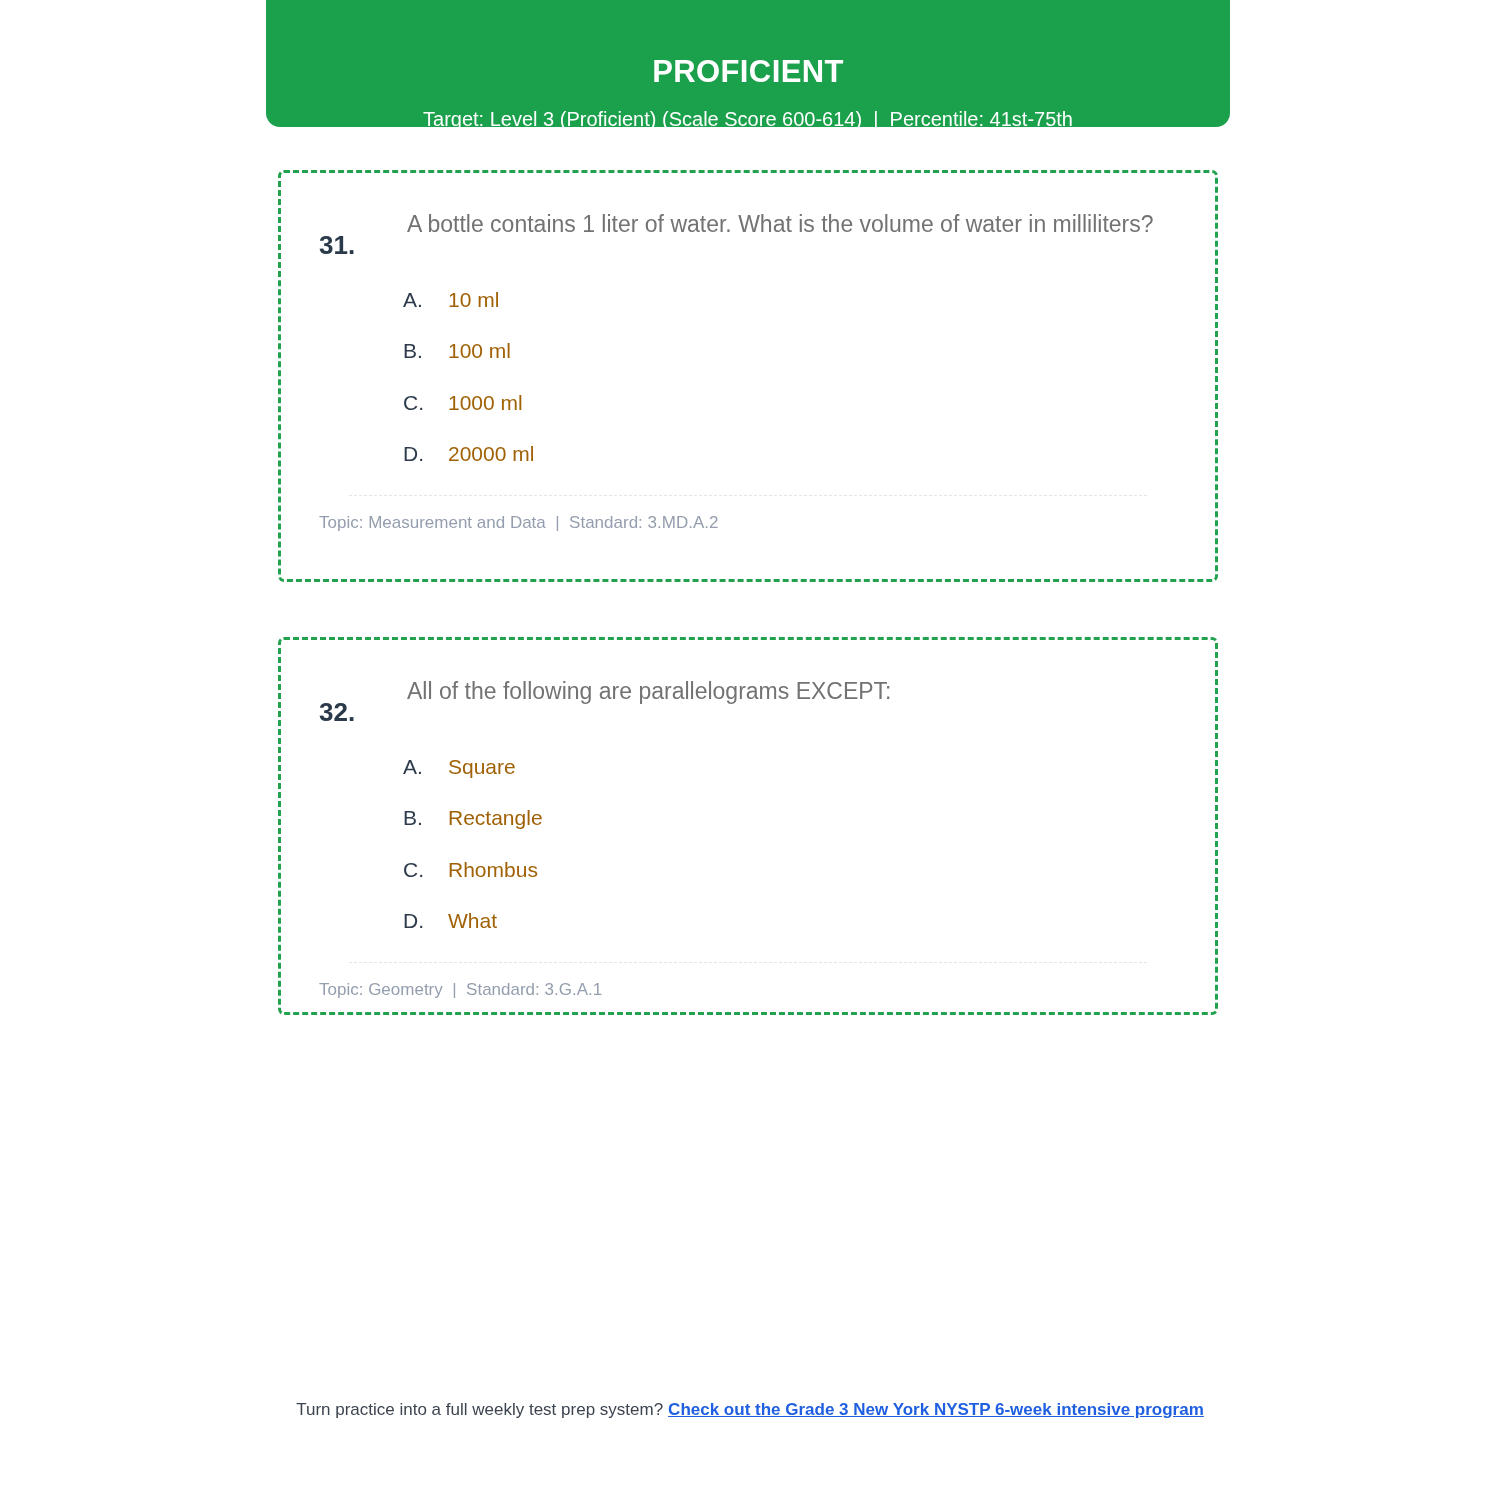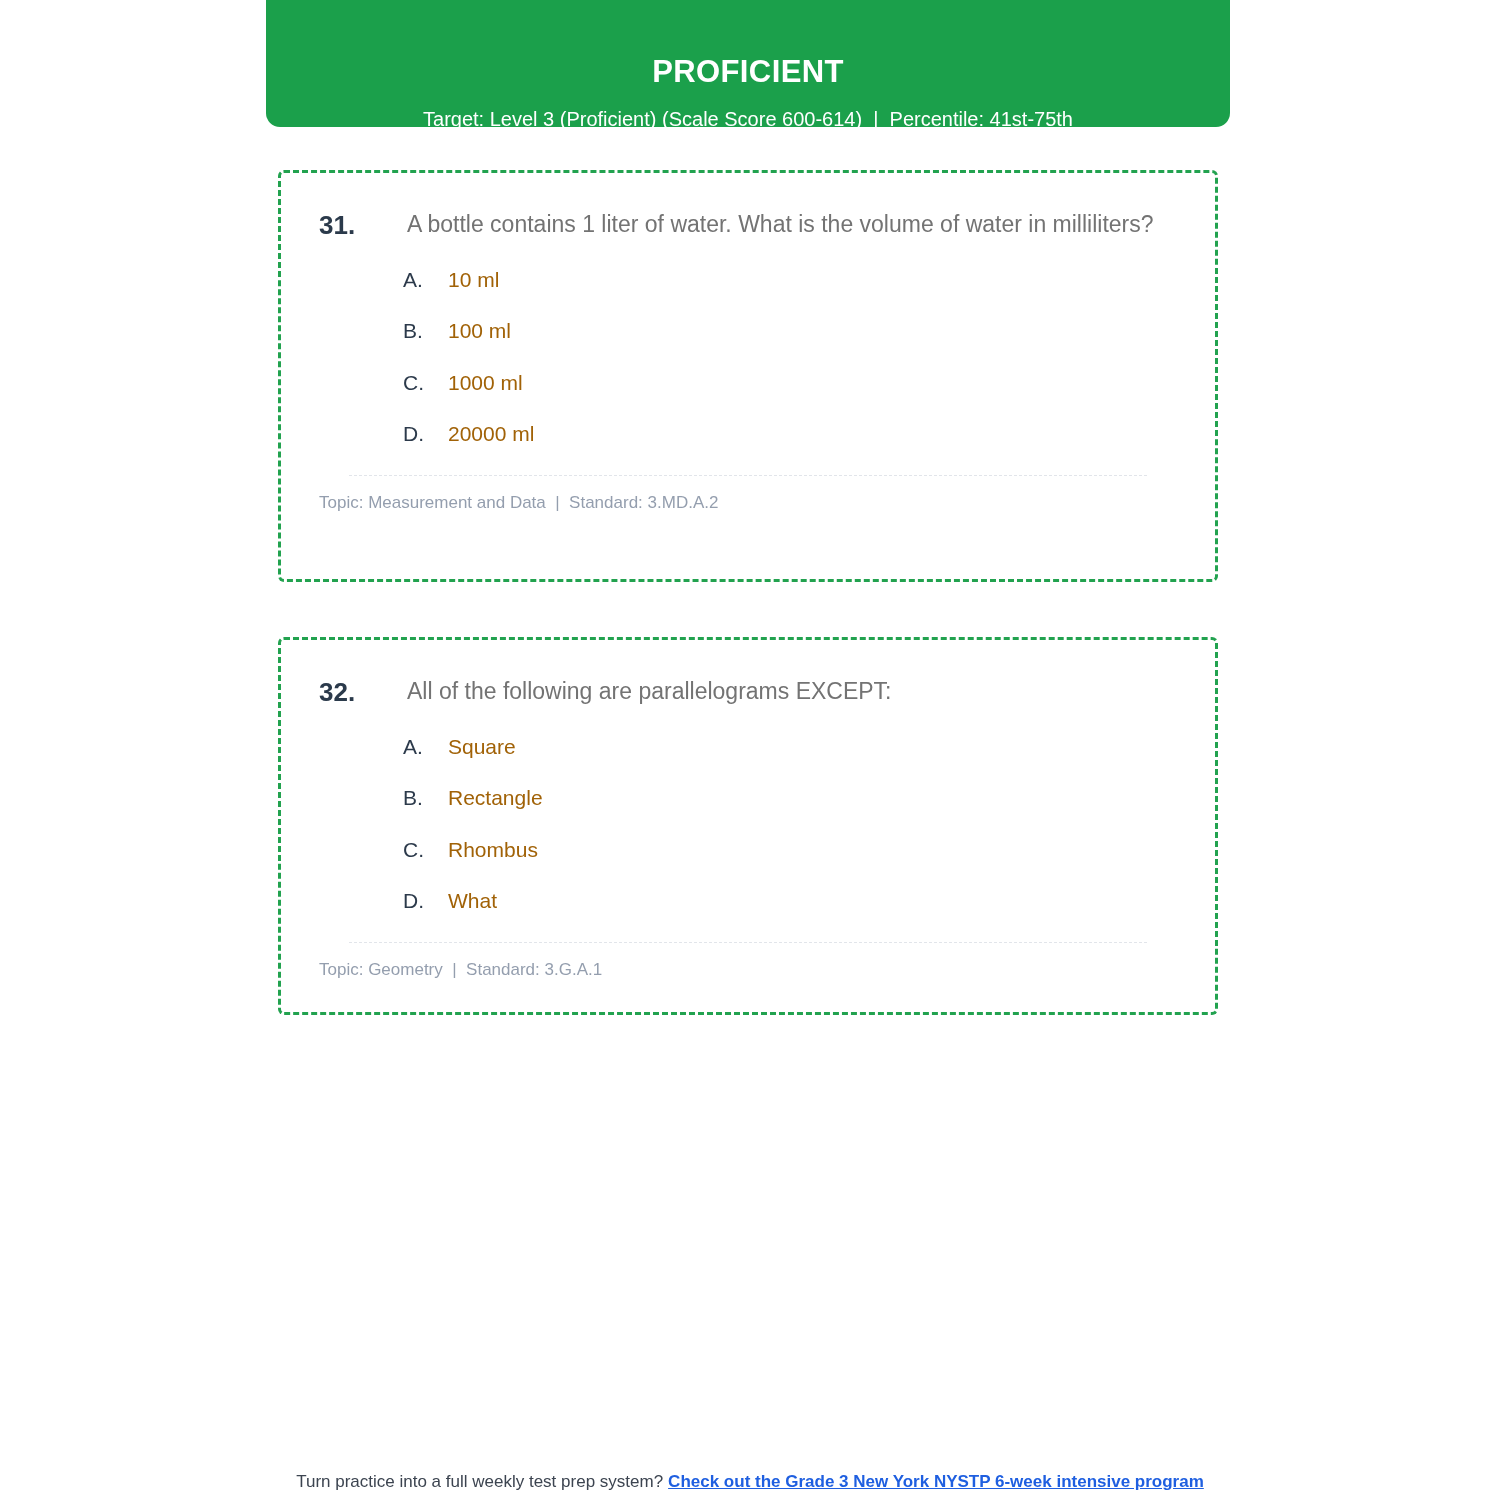--- a/index.html
+++ b/index.html
@@ -72,20 +72,21 @@
     display: flex;
     align-items: flex-start;
   }
   .q-number {
     font-size: 26px;
     font-weight: bold;
     color: #2b3a4b;
     width: 88px;
     flex: 0 0 88px;
     line-height: 1.42;
+    margin-top: 20px;
   }
   .q-text {
     font-size: 23px;
     font-weight: normal;
     color: #737373;
     line-height: 1.55;
     max-width: 760px;
     text-align: center;
   }
 
@@ -122,21 +123,21 @@
     margin-top: 17px;
     font-size: 17px;
     color: #949eae;
     white-space: pre;
   }
 
   
   .page-footer {
     position: absolute;
     left: 0;
-    top: 1472px;
+    top: 1400px;
     width: 1500px;
     text-align: center;
     font-size: 17px;
     color: #3c4450;
   }
   .page-footer .promo-text {
     display: inline;
   }
   .page-footer .promo-link {
     display: inline;

